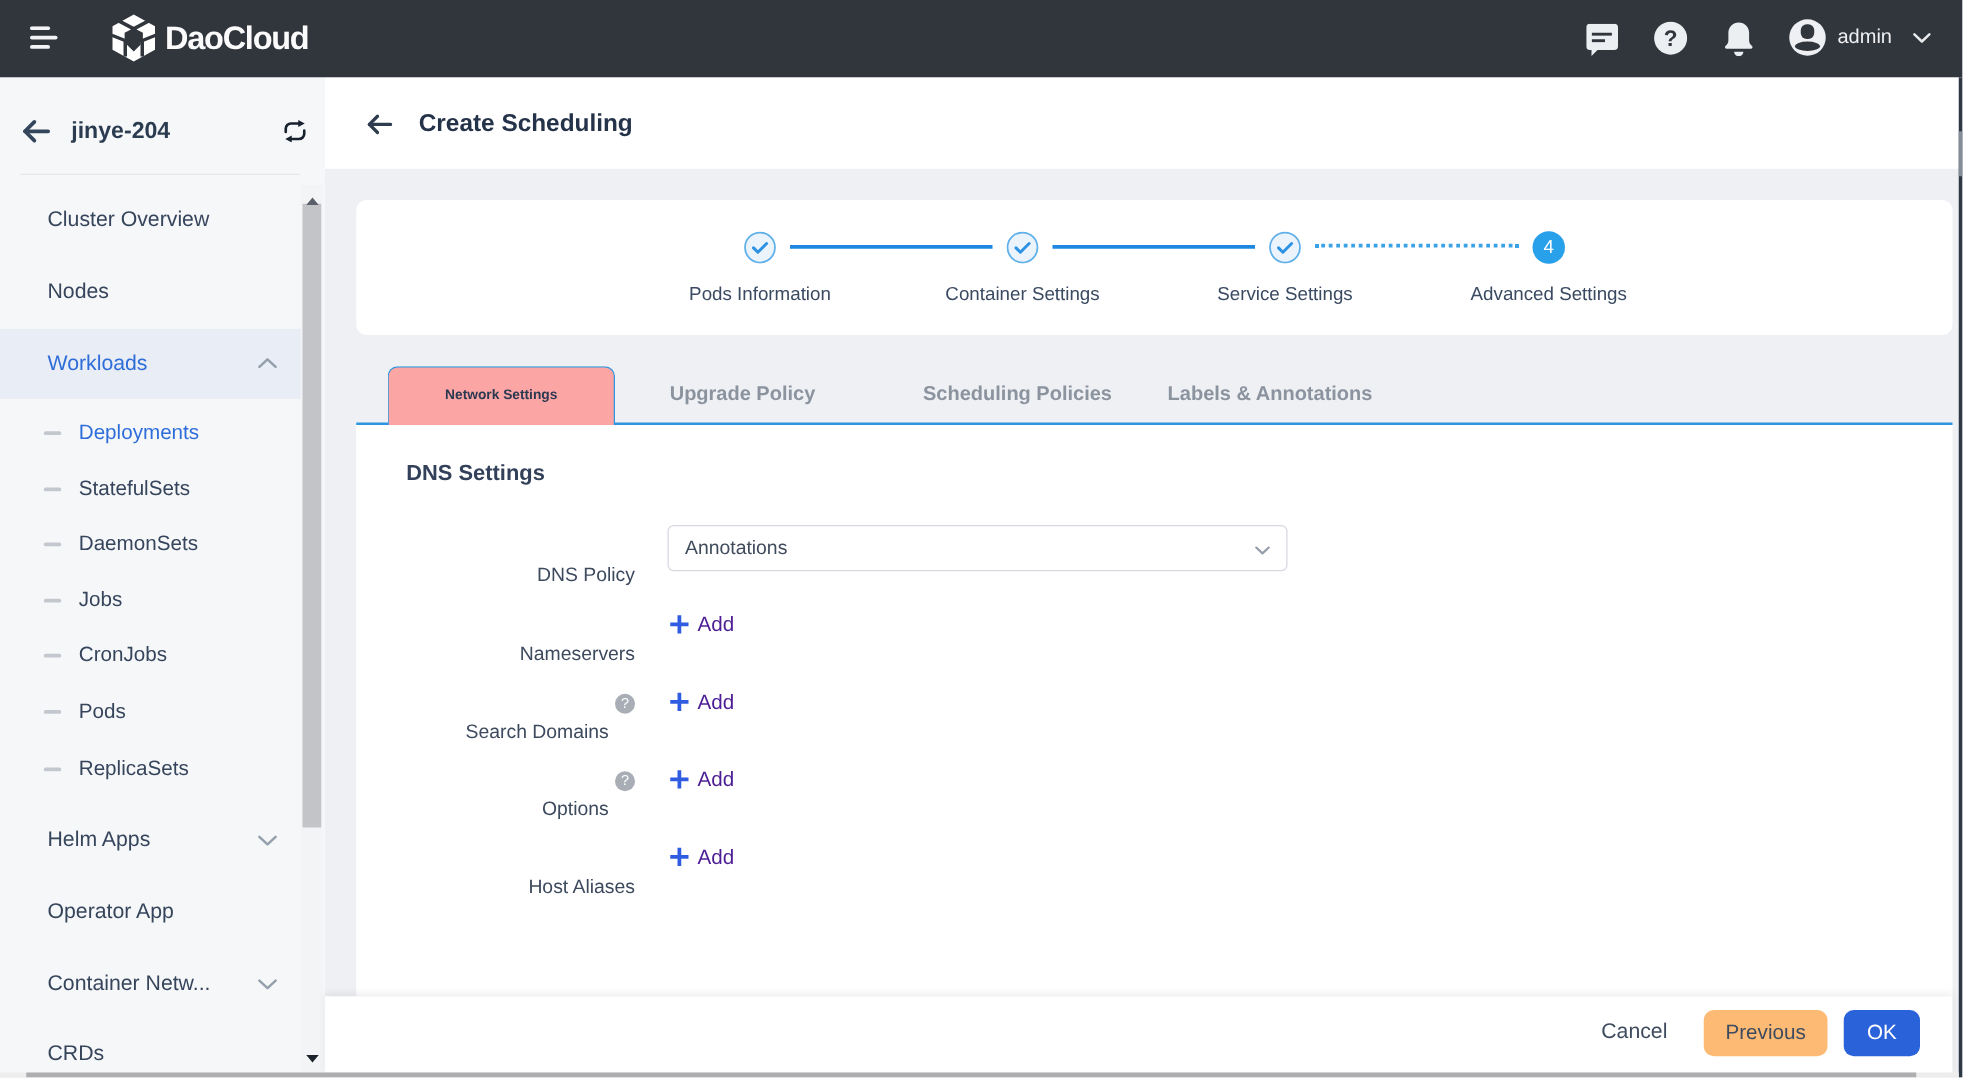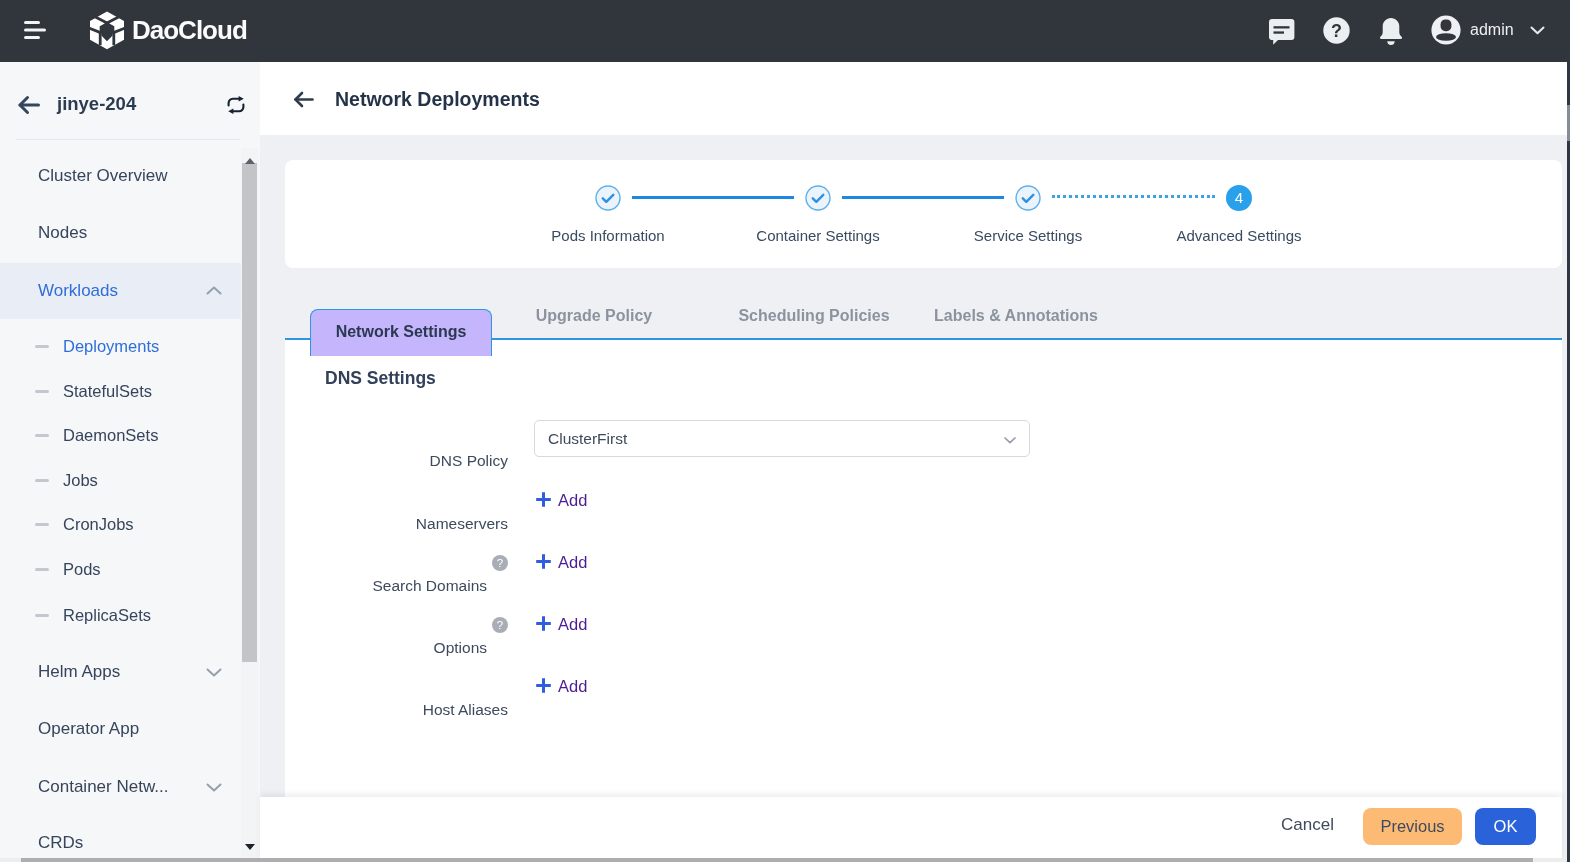--- a/index.html
+++ b/index.html
@@ -33,21 +33,21 @@
 
 
 #stepcard { position:absolute; left:285px; top:160px; width:1277px; height:108px; background:#ffffff; border-radius:8px; }
 .steplabel { position:absolute; top:227px; width:220px; text-align:center; font-size:15px; color:#3a4a61; }
 .connector { position:absolute; top:196px; height:3px; background:#1d87e2; }
 .connector-dot { position:absolute; top:195px; width:163px; height:0; border-top:3px dotted #3ba2e6; }
 #step4 { position:absolute; left:1226px; top:185px; width:26px; height:26px; border-radius:50%; background:#29a0ea; color:#fff; font-size:15px; text-align:center; line-height:26px; }
 
 
 #tabline { position:absolute; left:285px; top:338px; width:1277px; height:2px; background:#2e96e0; }
-#activetab { position:absolute; left:310px; top:309px; width:182px; height:47px; background:#c4b5fd; border:1.5px solid #2e96e0; border-bottom:none; border-radius:8px 8px 0 0; z-index:3; text-align:center; line-height:44px; font-size:16px; font-weight:700; color:#2b3950; }
+#activetab { position:absolute; left:310px; top:293px; width:182px; height:47px; background:#fca5a5; border:1.5px solid #2e96e0; border-bottom:none; border-radius:8px 8px 0 0; z-index:3; text-align:center; line-height:44px; font-size:11px; font-weight:700; color:#2b3950; }
 .itab { position:absolute; top:293px; height:45px; line-height:45px; text-align:center; font-size:16px; font-weight:600; color:#8b939f; }
 
 
 #contentcard { position:absolute; left:285px; top:340px; width:1277px; height:457px; background:#fff; }
 #dnstitle { position:absolute; left:313px; top:368px; font-size:17.5px; font-weight:600; color:#32405a;margin-left:12px; }
 .flabel { position:absolute; width:200px; text-align:right; font-size:15.5px; color:#3d4a5e;margin-top:24px; }
 .helpc { position:absolute; width:16px; height:16px; border-radius:50%; background:#a9aeb6; color:#fff; font-size:11.5px; font-weight:400; text-align:center; line-height:16px; }
 #selbox { position:absolute; left:534px; top:420px; width:496px; height:37px; background:#fff; border:1px solid #d6d9df; border-radius:5px; }
 #seltext { position:absolute; left:13px; top:9px; font-size:15.5px; color:#3f4a5b; }
 .addtext { position:absolute; left:558px; font-size:16.5px; color:#4c1d95; }
@@ -170,21 +170,21 @@
   <div id="sthumb"></div>
   <div class="sarrow-up"></div>
   <div class="sarrow-dn"></div>
 
   <div id="pagehead">
     <svg class="abs" style="left:33px;top:29px" width="21" height="17" viewBox="0 0 21 17">
       <line x1="2.5" y1="8.5" x2="19.5" y2="8.5" stroke="#2f3c4e" stroke-width="2.6" stroke-linecap="round"></line>
       <polyline points="9,2 2.5,8.5 9,15" fill="none" stroke="#2f3c4e" stroke-width="2.6" stroke-linecap="round" stroke-linejoin="round"></polyline>
     </svg>
   </div>
-  <div id="pagetitle">Network Deployments</div>
+  <div id="pagetitle">Create Scheduling</div>
 
   <div id="stepcard"></div>
   <svg class="abs" style="left:595px;top:185px" width="26" height="26" viewBox="0 0 26 26">
     <circle cx="13" cy="13" r="12" fill="#ebf4fc" stroke="#5fb0e8" stroke-width="1.4"></circle>
     <path d="M7.8,13.3 l3.5,3.5 l7,-7" fill="none" stroke="#2d92e2" stroke-width="2.4" stroke-linecap="round" stroke-linejoin="round"></path>
   </svg>
   <svg class="abs" style="left:805px;top:185px" width="26" height="26" viewBox="0 0 26 26">
     <circle cx="13" cy="13" r="12" fill="#ebf4fc" stroke="#5fb0e8" stroke-width="1.4"></circle>
     <path d="M7.8,13.3 l3.5,3.5 l7,-7" fill="none" stroke="#2d92e2" stroke-width="2.4" stroke-linecap="round" stroke-linejoin="round"></path>
   </svg>
@@ -205,21 +205,21 @@
   <div id="activetab">Network Settings</div>
   <div class="itab" style="left:494px;width:200px">Upgrade Policy</div>
   <div class="itab" style="left:714px;width:200px">Scheduling Policies</div>
   <div class="itab" style="left:893px;width:246px">Labels &amp; Annotations</div>
 
   <div id="contentcard"></div>
   <div id="dnstitle">DNS Settings</div>
 
   <div class="flabel" style="left:308px;top:428px">DNS Policy</div>
   <div id="selbox">
-      <div id="seltext">ClusterFirst</div>
+      <div id="seltext">Annotations</div>
     <svg class="abs" style="left:469px;top:16px" width="12" height="7" viewBox="0 0 12 7">
       <polyline points="1,1 6,5.7 11,1" fill="none" stroke="#959daa" stroke-width="1.7" stroke-linecap="round" stroke-linejoin="round"></polyline>
     </svg>
   </div>
 
   <div class="flabel" style="left:308px;top:491px">Nameservers</div>
   <svg class="abs" style="left:535px;top:491px" width="17" height="17" viewBox="0 0 17 17">
     <path d="M8.5,1.2 V15.8 M1.2,8.5 H15.8" stroke="#2f5ce0" stroke-width="3"></path>
   </svg>
   <div class="addtext" style="top:491px">Add</div>

